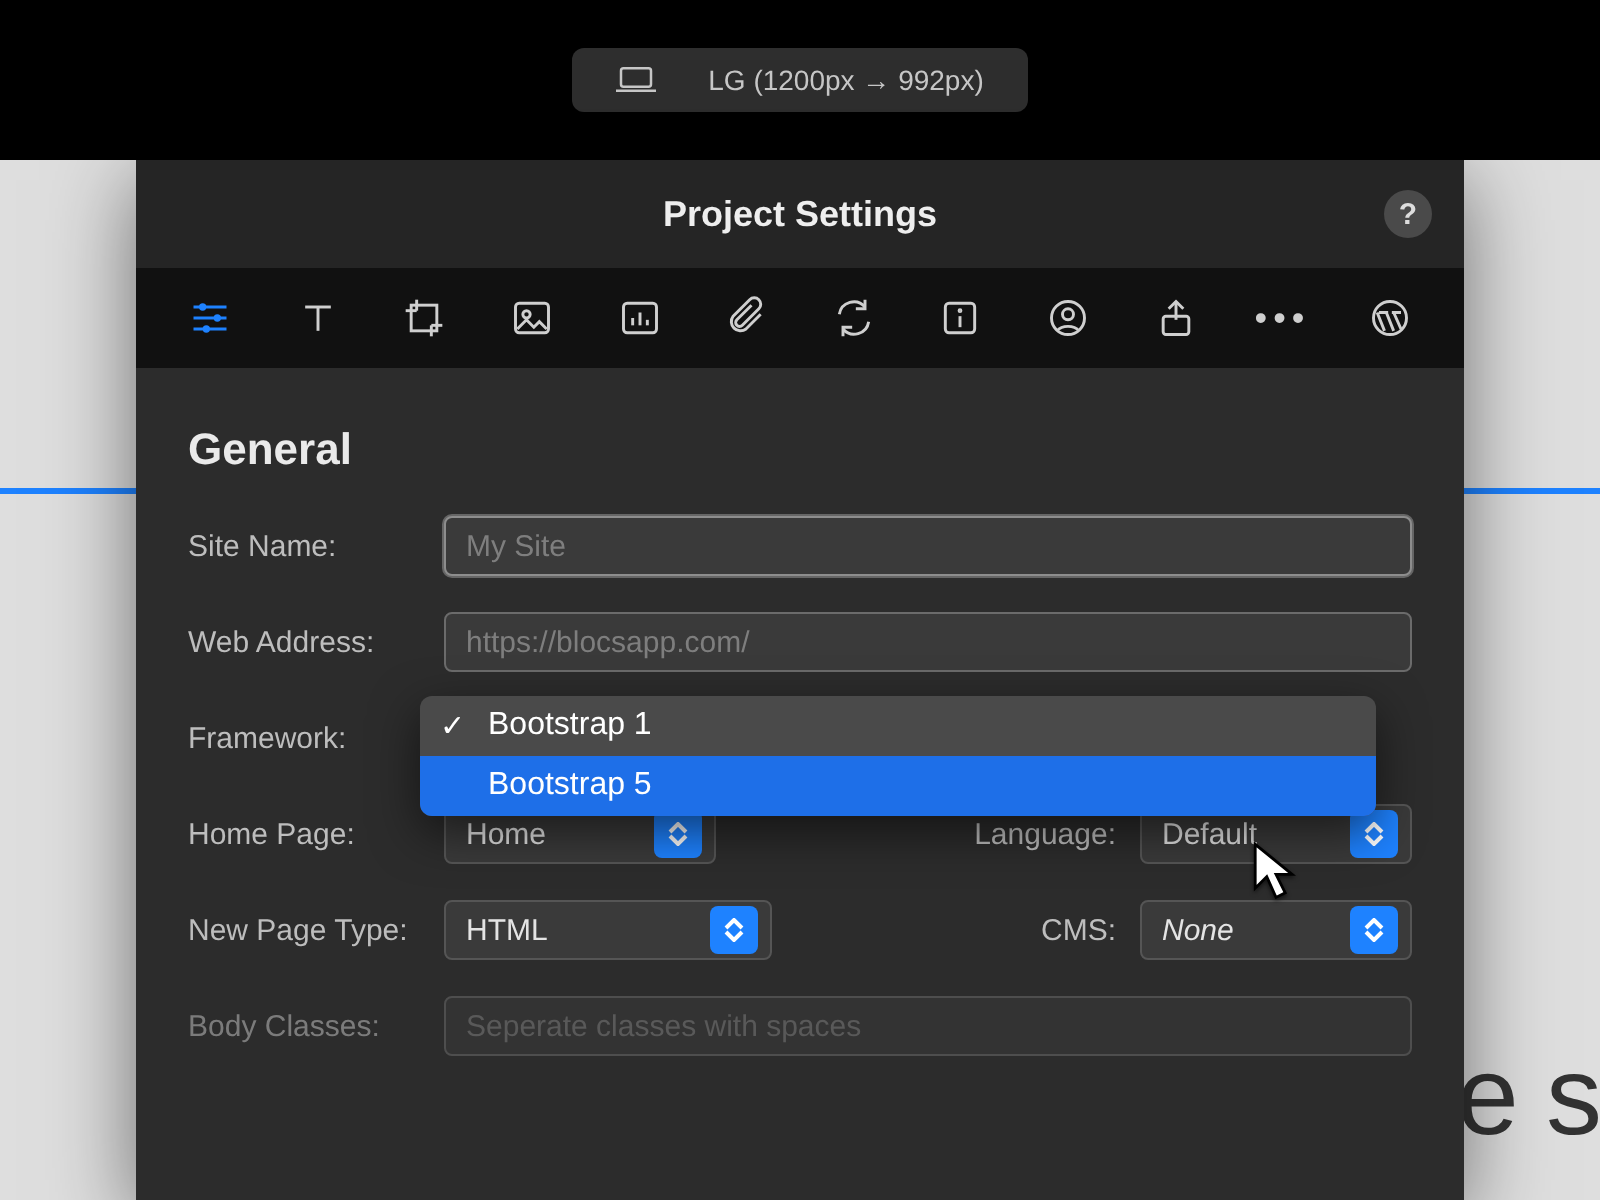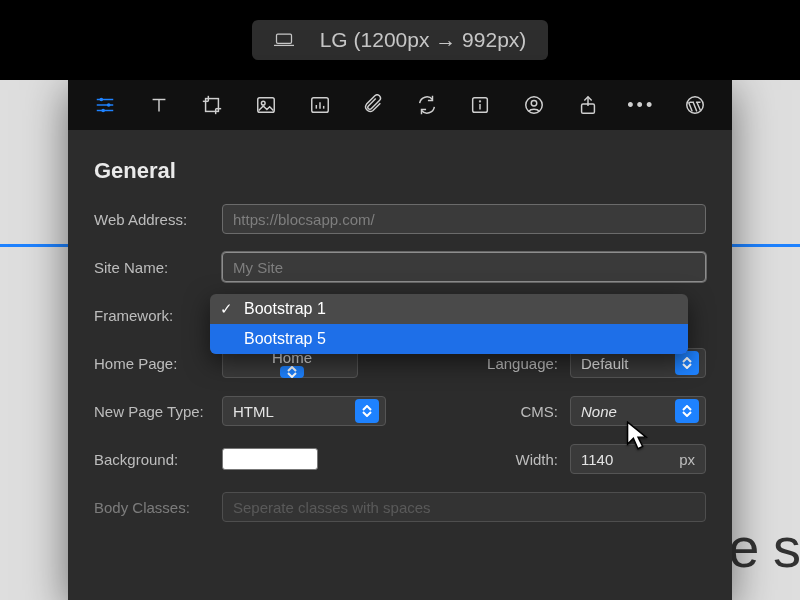--- a/index.html
+++ b/index.html
@@ -1,20 +1,20 @@
 <!DOCTYPE html>
 <html><head>
 <meta charset="utf-8">
 <style>
   * { box-sizing: border-box; margin: 0; padding: 0; }
   html, body { width: 800px; height: 600px; overflow: hidden; font-family: -apple-system, "Helvetica Neue", Arial, sans-serif; }
   body { background: #c9c9c9; }
 
   .topbar { background: #000; height: 80px; display:flex; align-items:center; justify-content:center; }
-  .breakpoint-pill { background:#2e2e2e; color:#c7c7c7; border-radius:6px; padding:8px 22px; font-size:21px; display:flex; align-items:center; gap:26px; }
+  .breakpoint-pill { background:#2e2e2e; color:#c7c7c7; border-radius:6px; padding:8px 22px; font-size:14px; display:flex; align-items:center; gap:26px; }
   .breakpoint-pill svg { width:20px; height:14px; }
 
   .canvas { position:absolute; top:80px; left:0; right:0; bottom:0; background:#dedede; }
   .canvas-hr { position:absolute; top:164px; left:0; right:0; height:3px; background:#1e82ff; }
   .canvas-ghost { position:absolute; right:0; bottom:20px; font-size:56px; color:#333; letter-spacing:-1px; }
 
   .panel { position:absolute; top:80px; left:68px; width:664px; bottom:0; background:#2c2c2c; box-shadow:0 10px 40px rgba(0,0,0,.5); color:#d6d6d6; }
   .panel-header { height:54px; display:flex; align-items:center; justify-content:center; position:relative; background:#252525; }
   .panel-title { font-size:18px; font-weight:600; color:#eee; }
   .help { position:absolute; right:16px; width:24px; height:24px; border-radius:50%; background:#4a4a4a; color:#ddd; display:flex; align-items:center; justify-content:center; font-size:15px; font-weight:700; cursor:pointer; }
@@ -72,20 +72,24 @@
     <span>LG (1200px → 992px)</span>
   </div>
 </div>
 
 <div class="canvas">
   <div class="canvas-hr"></div>
   <div class="canvas-ghost">ve s</div>
 </div>
 
 <div class="panel">
+  <div class="panel-header">
+    <div class="panel-title">Project Settings</div>
+    <div class="help">?</div>
+  </div>
 
   <div class="icon-tabs">
     <div class="tab active">
         <svg viewBox="0 0 24 24">
           <line x1="3" y1="6" x2="21" y2="6"></line>
           <line x1="3" y1="12" x2="21" y2="12"></line>
           <line x1="3" y1="18" x2="21" y2="18"></line>
           <circle cx="8" cy="6" r="2" fill="#1e82ff" stroke="none"></circle>
           <circle cx="16" cy="12" r="2" fill="#1e82ff" stroke="none"></circle>
           <circle cx="10" cy="18" r="2" fill="#1e82ff" stroke="none"></circle>
@@ -163,48 +167,48 @@
           <circle cx="12" cy="12" r="9"></circle>
           <path d="M5 9 l4 10 M10 9 l4 10 M14 9 l4 9 M6 9 h5 M13 9 h5"></path>
         </svg>
       </div>
   </div>
 
   <div class="body">
     <div class="section-title">General</div>
 
     <div class="row">
+      <div class="label">Site Name:</div>
+      <input class="text-input focus text-caret wide" placeholder="My Site" style="">
+    </div>
+
+    <div class="row">
       <div class="label">Web Address:</div>
       <input class="text-input wide" placeholder="https://blocsapp.com/" style="">
-    </div>
-
-    <div class="row">
-      <div class="label">Site Name:</div>
-      <input class="text-input focus text-caret wide" placeholder="My Site" style="">
     </div>
 
     <div class="row framework-row">
       <div class="label">Framework:</div>
       <div class="select wide" style="visibility:hidden;">
         <span class="val"></span>
       </div>
       <div class="dropdown">
         <div class="opt">
           <span class="check">✓</span>
           <span>Bootstrap 1</span>
         </div>
         <div class="opt hl">
           <span>Bootstrap 5</span>
         </div>
       </div>
     </div>
 
     <div class="row">
       <div class="label">Home Page:</div>
-      <div class="select" style="width:136px;flex-direction:column;">
+      <div class="select" style="width:136px;">
         <span class="val">Home</span>
         <span class="stepper">
             <svg viewBox="0 0 10 6">
               <polyline points="1 5 5 1 9 5"></polyline>
             </svg>
             <svg viewBox="0 0 10 6">
               <polyline points="1 1 5 5 9 1"></polyline>
             </svg>
           </span>
       </div>
@@ -242,29 +246,20 @@
             <svg viewBox="0 0 10 6">
               <polyline points="1 5 5 1 9 5"></polyline>
             </svg>
             <svg viewBox="0 0 10 6">
               <polyline points="1 1 5 5 9 1"></polyline>
             </svg>
           </span>
       </div>
     </div>
 
-    <div class="row">
-      <div class="label">Background:</div>
-      <div class="swatch"></div>
-      <div class="label2" style="margin-left:auto;">Width:</div>
-      <div class="num-field">
-        <span class="n">1140</span>
-        <span class="u">px</span>
-      </div>
-    </div>
 
     <div class="row" style="opacity:.55;">
       <div class="label">Body Classes:</div>
       <input class="text-input wide" placeholder="Seperate classes with spaces" style="">
     </div>
   </div>
 </div>
 
 <div class="cursor" style="left:626px; top:421px;">
   <svg viewBox="0 0 20 26" width="24" height="30">

